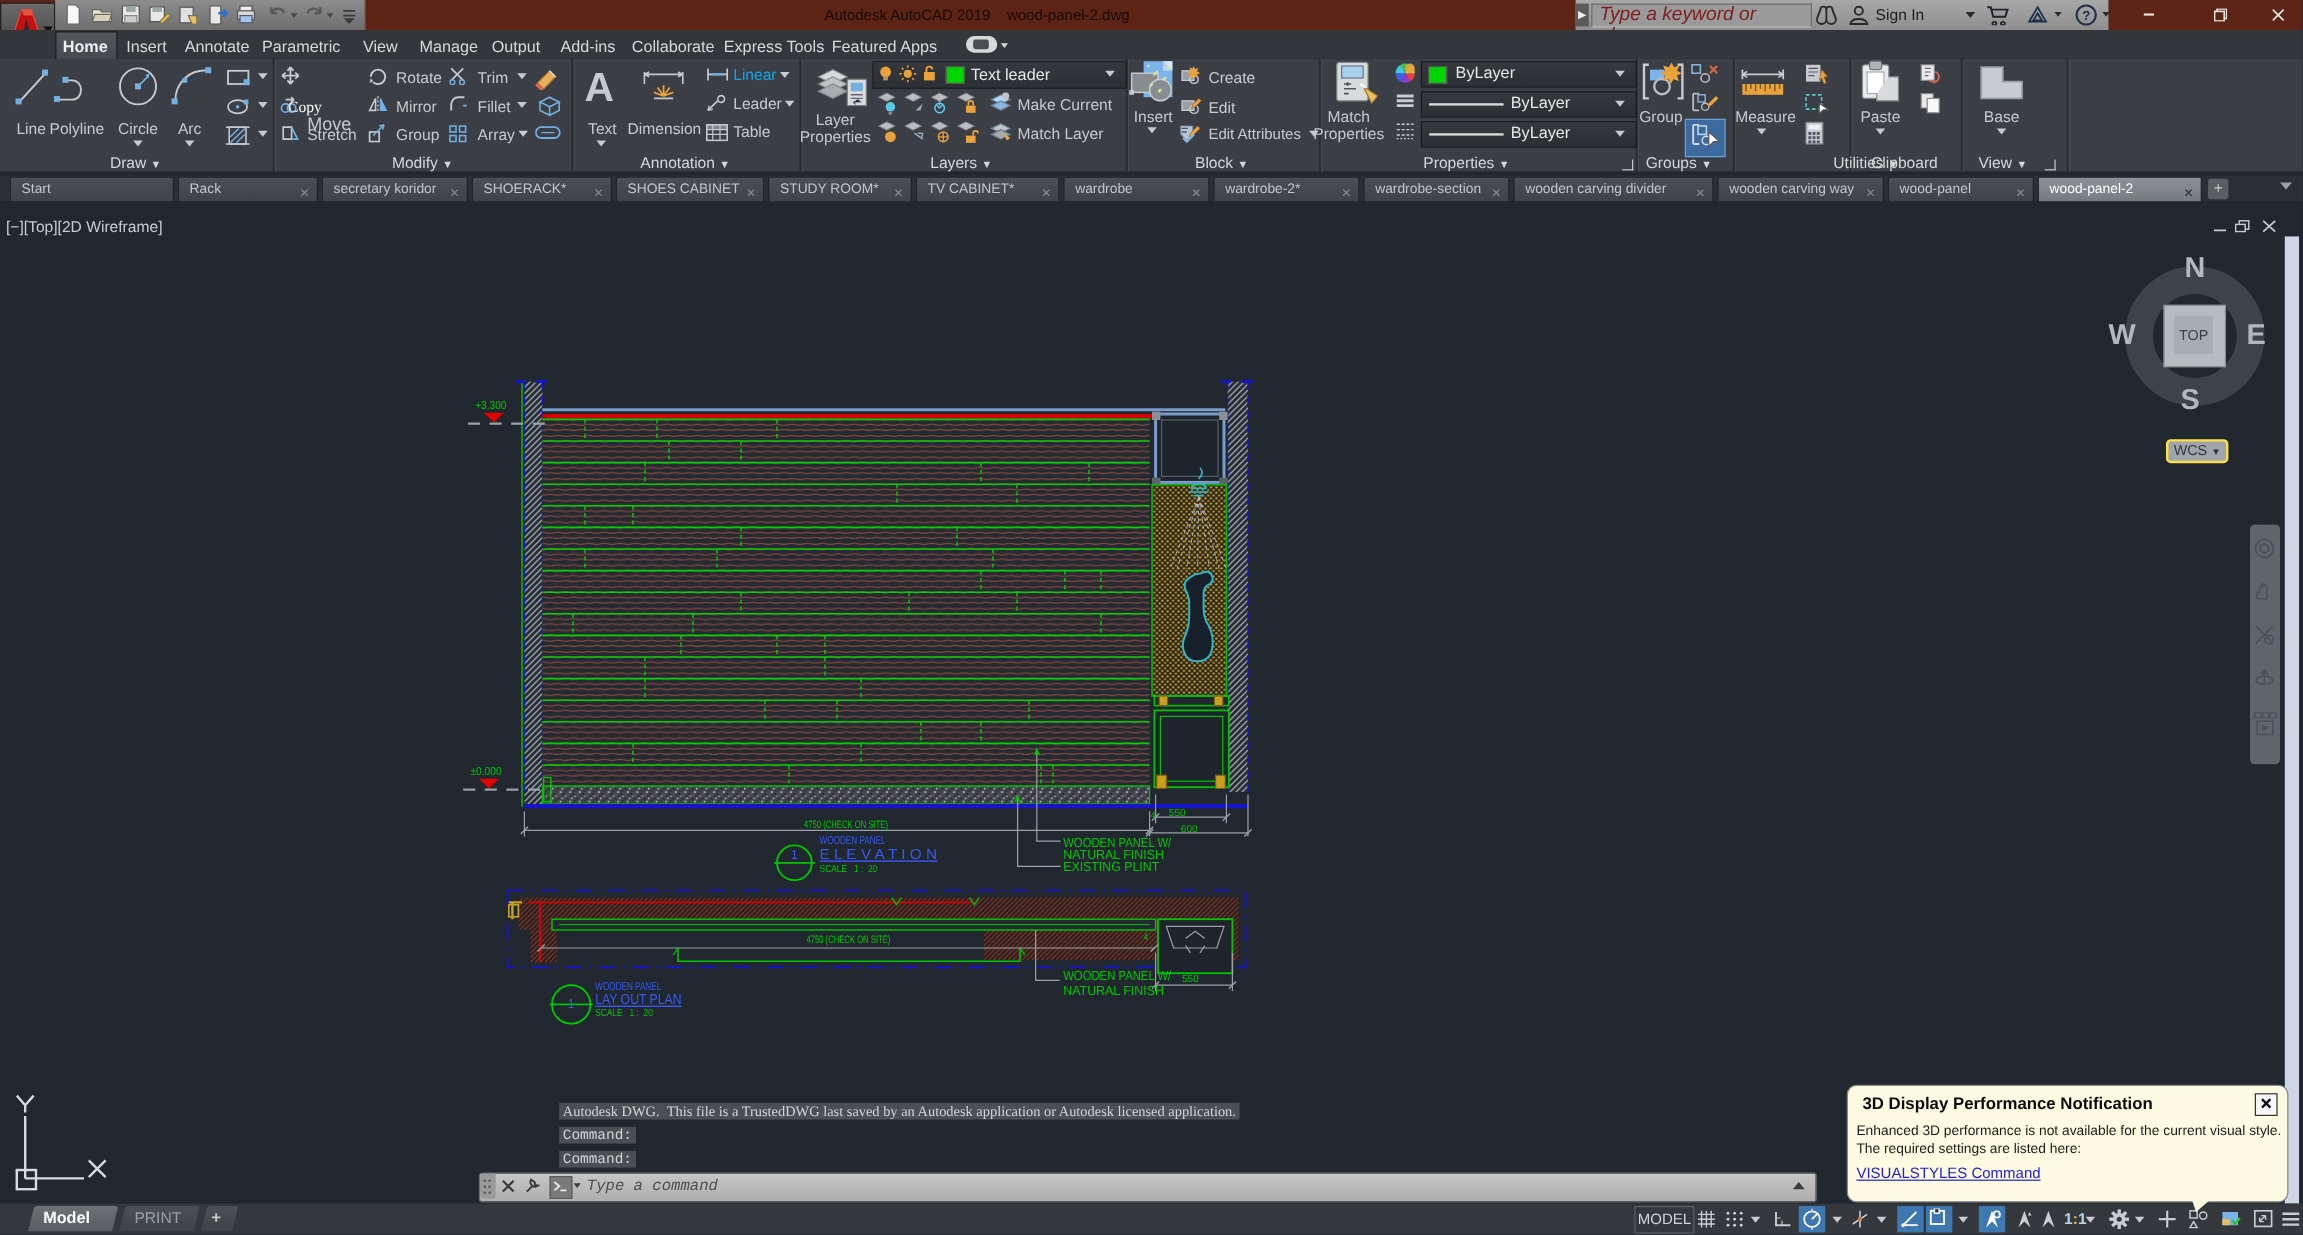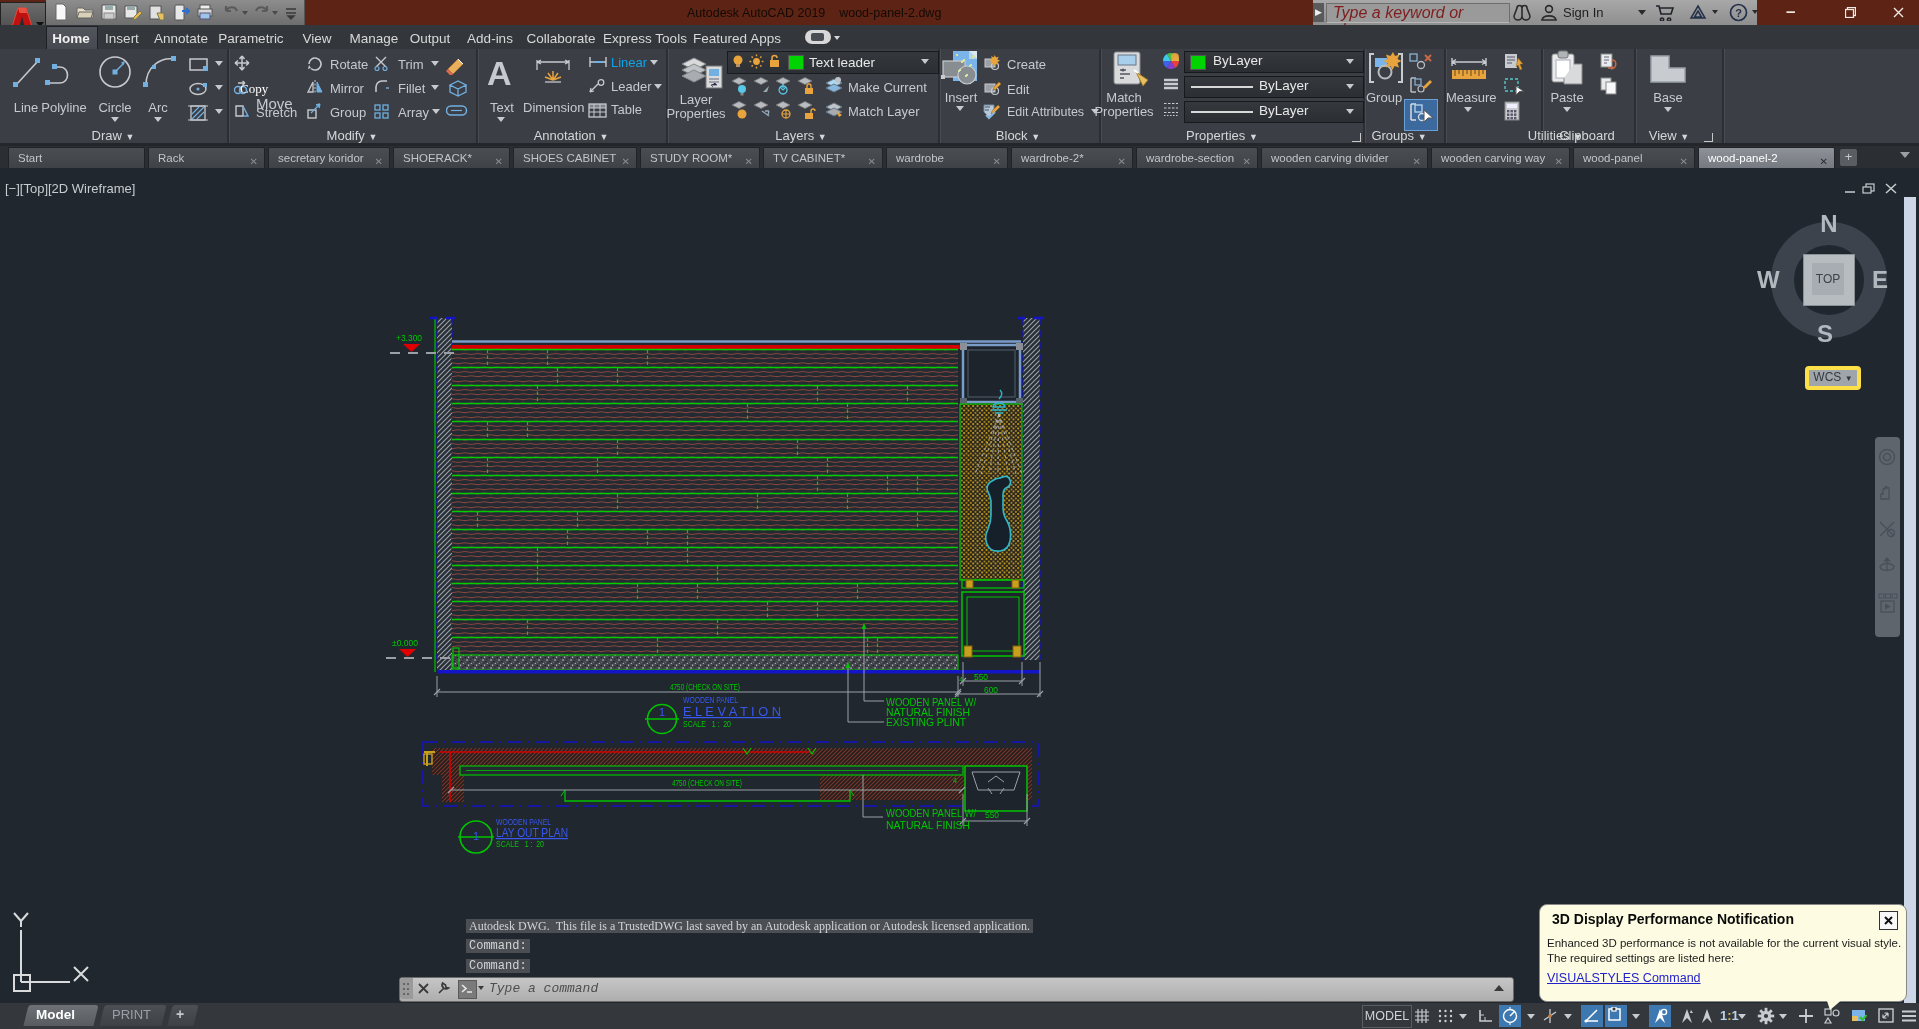--- a/index.html
+++ b/index.html
@@ -553,21 +553,21 @@
   </svg>
 <div style="position:absolute;left:1904px;top:197px;width:12px;height:806px;background:#ccd6e6;"></div>
 <div style="position:absolute;left:1916px;top:168px;width:3px;height:835px;background:#20272f;"></div>
 <div style="position:absolute;left:1771px;top:222px;width:116px;height:116px;border-radius:58px;border:23px solid #3c434d;box-sizing:border-box;"></div>
 <div style="position:absolute;left:1815px;top:210px;font-size:24px;color:#b2b8be;white-space:nowrap;font-weight:bold;width:28px;text-align:center;">N</div>
 <div style="position:absolute;left:1757px;top:266px;font-size:24px;color:#b2b8be;white-space:nowrap;font-weight:bold;">W</div>
 <div style="position:absolute;left:1872px;top:266px;font-size:24px;color:#b2b8be;white-space:nowrap;font-weight:bold;">E</div>
 <div style="position:absolute;left:1817px;top:320px;font-size:24px;color:#b2b8be;white-space:nowrap;font-weight:bold;">S</div>
 <div style="position:absolute;left:1803px;top:254px;width:50px;height:50px;background:#b7bcc1;border:1px solid #8a9096;"></div>
 <div style="position:absolute;left:1812px;top:263px;width:32px;height:32px;background:#a8adb3;color:#3c4248;font-size:12px;text-align:center;line-height:32px;">TOP</div>
-<div style="position:absolute;left:1805px;top:366px;width:48px;height:16px;background:#a0a5ab;border-radius:4px;border:4px solid #fde047;color:#33383e;font-size:12px;line-height:15px;text-align:center;">WCS <span style="font-size:8px;">▼</span></div>
+<div style="position:absolute;left:1805px;top:366px;width:48px;height:16px;background:#a0a5ab;border-radius:4px;border:2px solid #fde047;color:#33383e;font-size:12px;line-height:15px;text-align:center;">WCS <span style="font-size:8px;">▼</span></div>
 <div style="position:absolute;left:1875px;top:437px;width:23px;height:198px;background:rgba(148,153,160,0.55);border-radius:4px;border:1px dotted #60666e;"></div>
 <svg style="position:absolute;left:1878px;top:448px;" width="18" height="18" viewBox="0 0 18 18">
     <circle cx="9" cy="9" r="7.5" fill="none" stroke="#4a505a" stroke-width="1.5"></circle>
     <circle cx="9" cy="9" r="3.5" fill="none" stroke="#4a505a" stroke-width="1.5"></circle>
   </svg>
 <svg style="position:absolute;left:1878px;top:485px;" width="18" height="18" viewBox="0 0 18 18">
     <path d="M3 14 C2 8 4 7 5 10 L5 5 C5 3 7 3 7 5 L7 3 C7 1 9 1 9 3 L9 4 C9 2 11 2 11 4 L11 14 Z" fill="none" stroke="#4a505a" stroke-width="1.3"></path>
   </svg>
 <svg style="position:absolute;left:1878px;top:520px;" width="18" height="18" viewBox="0 0 18 18">
     <path d="M2 2 L16 16 M16 2 L2 16" stroke="#4a505a" stroke-width="1.4"></path>

